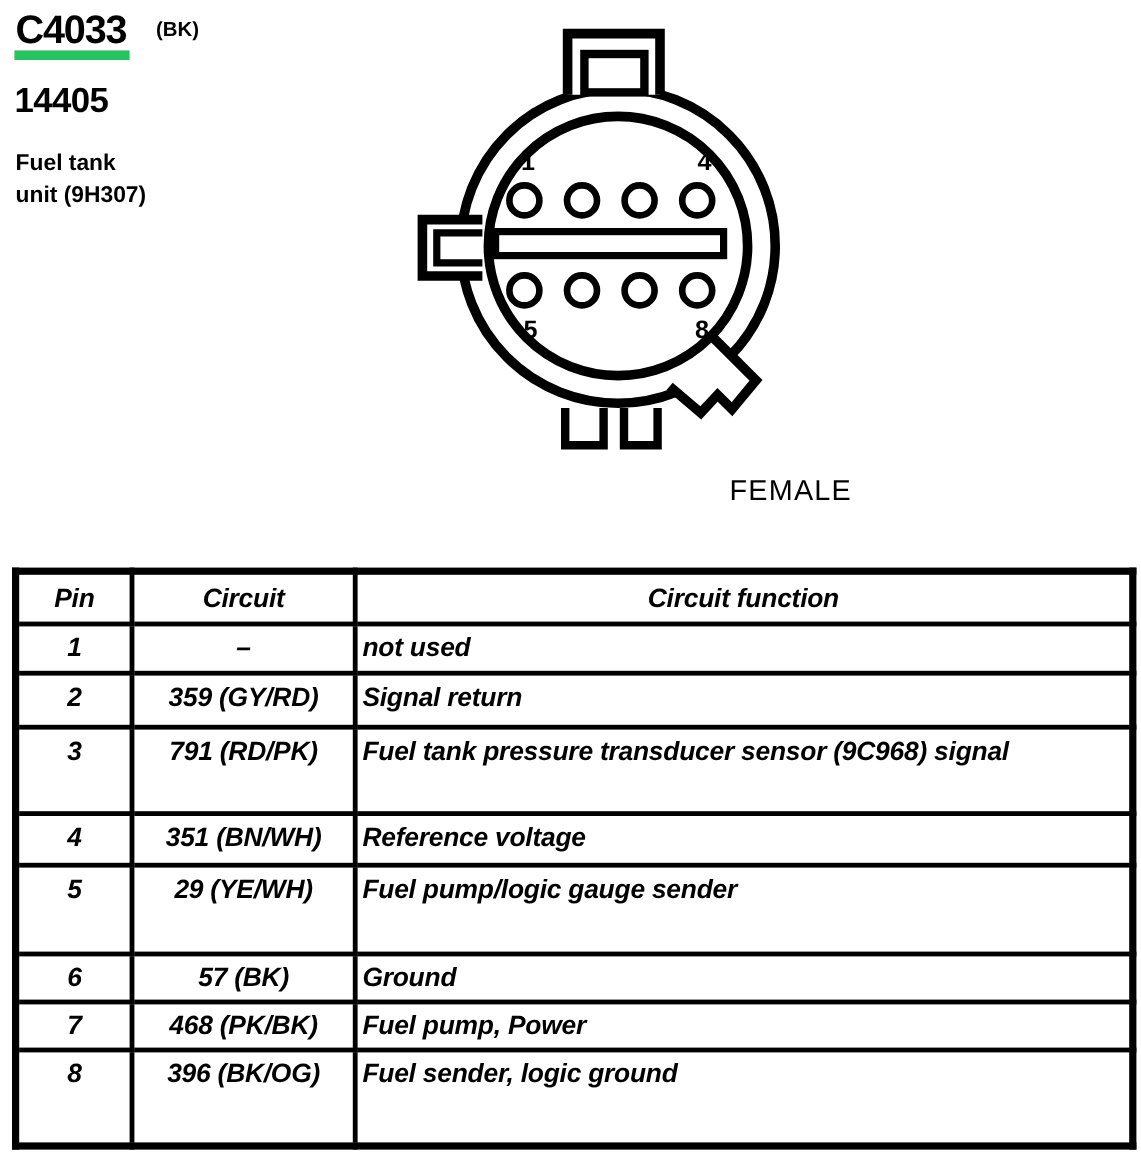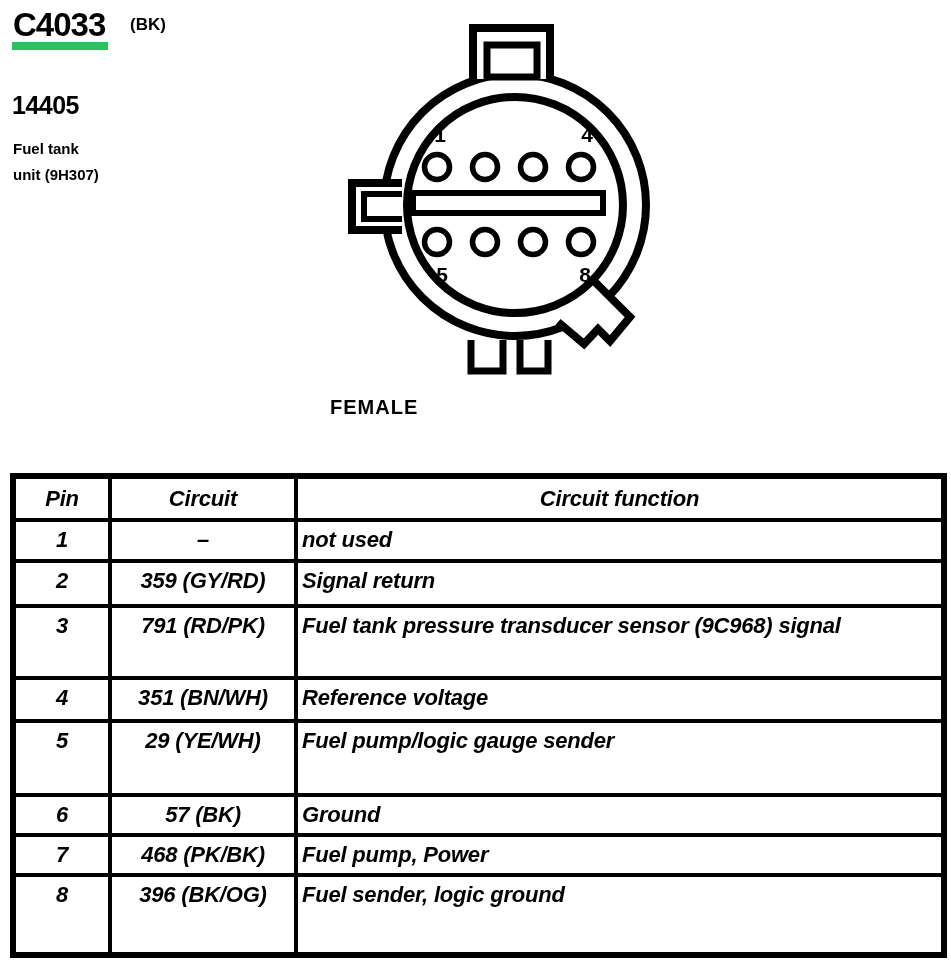--- a/index.html
+++ b/index.html
@@ -11,32 +11,32 @@
   
   .hdr-id{
     position:absolute;left:12px;top:8px;font-size:33px;font-weight:bold;
     letter-spacing:-1px;border-bottom:8px solid #22c55e;padding:0 3px 1px 1px;
     display:inline-block;line-height:1.0;
   }
   .hdr-color{
     position:absolute;left:130px;top:15px;font-size:17px;font-weight:bold;text-align:right;
   }
   .hdr-part{
-    position:absolute;left:12px;top:91px;font-size:25px;font-weight:bold;
+    position:absolute;left:12px;top:68px;font-size:29px;font-weight:bold;
     letter-spacing:-0.5px;
   }
   .hdr-component{
-    position:absolute;left:13px;top:136px;font-size:15px;font-weight:bold;
+    position:absolute;left:13px;top:124px;font-size:19px;font-weight:bold;
     line-height:26px;
   }
   
   .connector-wrap{position:absolute;left:330px;top:13px;width:380px;height:385px;}
   .female-label{
-    position:absolute;left:330px;top:396px;width:380px;text-align:left;
-    font-size:20px;font-weight:bold;letter-spacing:1px;
+    position:absolute;left:330px;top:396px;width:380px;text-align:right;
+    font-size:24px;font-weight:normal;letter-spacing:1px;
   }
   svg .ink{stroke:#000;fill:none;}
   svg .mask{fill:#fff;}
   svg text{font-family:"Liberation Sans",sans-serif;font-weight:bold;font-size:21px;fill:#000;}
   
   table.pinout{
     position:absolute;left:10px;top:473px;width:931px;
     border-collapse:collapse;table-layout:fixed;
     border:6px solid #000;
     font-size:22px;font-weight:bold;letter-spacing:-0.2px;font-style:italic;

